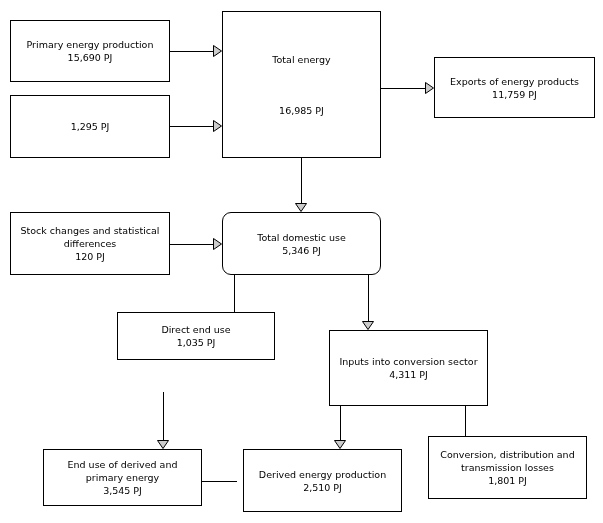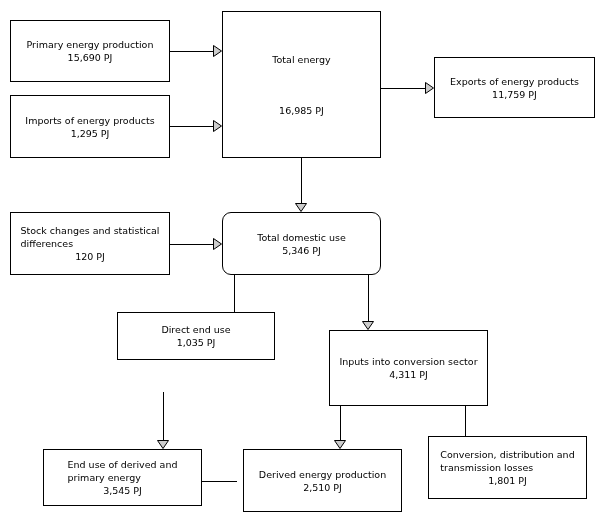--- a/index.html
+++ b/index.html
@@ -17,20 +17,21 @@
   }
   .node {
     position: absolute;
     box-sizing: border-box;
     border: 1px solid #000000;
     background: #ffffff;
     display: flex;
     flex-direction: column;
     align-items: center;
     justify-content: center;
+    text-align: center;
     font-size: 9.5px;
     line-height: 13px;
     color: #000000;
     z-index: 2;
   }
   .node .label,
   .node .value {
     display: block;
     white-space: pre;
   }
@@ -97,21 +98,20 @@
     <line x1="237" y1="481" x2="194" y2="481"></line>
     <polygon class="arrowhead" points="194.5,475.5 186.5,481 194.5,486.5"></polygon>
   </svg>
 
   <div class="node" style="left: 10px; top: 20px; width: 160px; height: 62px;">
     <span class="label">Primary energy production</span>
     <span class="value">15,690 PJ</span>
   </div>
 
   <div class="node" style="left: 10px; top: 95px; width: 160px; height: 63px;">
-    <span class="label">Imports of energy products</span>
     <span class="value">1,295 PJ</span>
   </div>
 
   <div class="node" style="left: 222px; top: 11px; width: 159px; height: 147px; gap: 38px;">
     <span class="label">Total energy</span>
     <span class="value">16,985 PJ</span>
   </div>
 
   <div class="node" style="left: 434px; top: 57px; width: 161px; height: 61px;">
     <span class="label">Exports of energy products</span>

